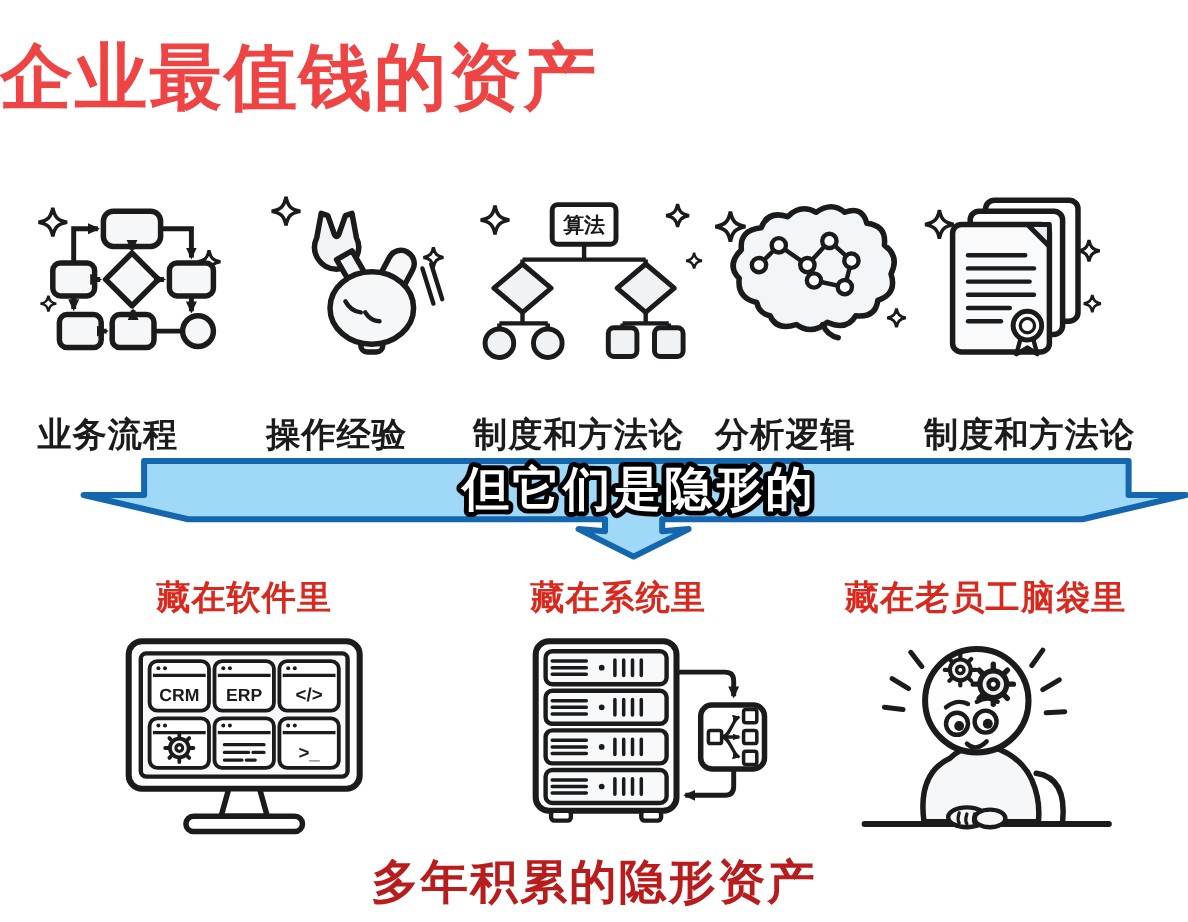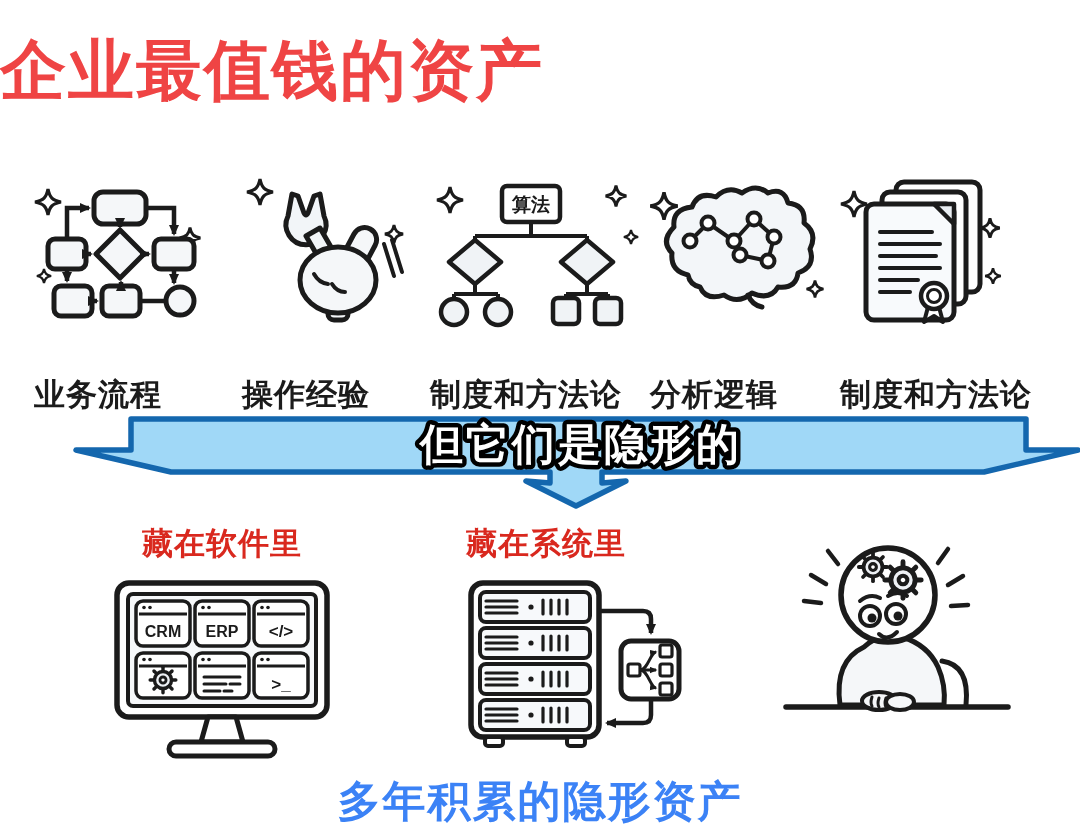--- a/index.html
+++ b/index.html
@@ -23,21 +23,21 @@
   .banner { margin-top:26px;margin-left:36px; }
   .banner svg { display:block; }
 
   .hidden-row { position:relative; height:248px; margin-top:14px; }
   .hidden-col { position:absolute; top:0; display:flex; flex-direction:column; align-items:center; }
   .hidden-heading { font-size:31px; font-weight:800; color:#D9281E; white-space:nowrap; letter-spacing:1px; }
   .hidden-icon { margin-top:12px; }
 
   .footer {
     margin-top:2px; text-align:center;
-    font-size:43px; font-weight:900; color:#3b82f6; letter-spacing:2px;
+    font-size:43px; font-weight:900; color:#b91c1c; letter-spacing:2px;
   }
 
   svg text { font-family:"Liberation Sans","DejaVu Sans",sans-serif; }
 </style>
 </head>
 <body>
 
 <div class="page">
 
   <svg width="0" height="0" style="position:absolute" aria-hidden="true">
@@ -229,21 +229,21 @@
         <use href="#gear" transform="translate(58,103) scale(0.95)"></use>
         <g stroke="#1b1b1b" stroke-width="3" stroke-linecap="round">
           <path d="M99,100 H135 M99,107 H121 M125,107 H135 M99,114 H115 M119,114 H127"></path>
         </g>
         <text x="176" y="113" text-anchor="middle" font-size="17" font-weight="800" fill="#1b1b1b">&gt;_</text>
         <path d="M103,140 L131,140 L138,165 L96,165 Z" fill="#fff" stroke="#1b1b1b" stroke-width="5" stroke-linejoin="round"></path>
         <rect x="64" y="165" width="106" height="14" rx="7" fill="#fff" stroke="#1b1b1b" stroke-width="5"></rect>
       </svg>
     </div>
 
-    <div class="hidden-col" style="left:396px;width:300px">
+    <div class="hidden-col" style="left:412px;width:300px">
       <div class="hidden-heading">藏在系统里</div>
       <svg class="hidden-icon" style="transform:translateX(26px)" width="235" height="190" viewBox="0 0 235 190">
         <rect x="16" y="6" width="128" height="154" rx="12" fill="#fff" stroke="#1b1b1b" stroke-width="5.5"></rect>
         <g fill="#f7f9fb" stroke="#1b1b1b" stroke-width="4">
           <rect x="25" y="15" width="110" height="30" rx="6"></rect>
             <rect x="25" y="51" width="110" height="30" rx="6"></rect>
           <rect x="25" y="87" width="110" height="30" rx="6"></rect>
             <rect x="25" y="123" width="110" height="30" rx="6"></rect>
         </g>
         <g stroke="#1b1b1b" stroke-width="3.2" stroke-linecap="round">
@@ -273,20 +273,21 @@
           <path d="M185,93 C193,93 195,110 201,111" marker-end="url(#ah2)"></path>
         </g>
         <g fill="none" stroke="#1b1b1b" stroke-width="4.5">
           <path d="M144,34 L188,34 Q196,34 196,42 L196,56" marker-end="url(#ah)"></path>
           <path d="M196,122 L196,138 Q196,146 188,146 L152,146" marker-end="url(#ah)"></path>
         </g>
       </svg>
     </div>
 
     <div class="hidden-col" style="left:726px;width:340px">
+      <div class="hidden-heading">藏在老员工脑袋里</div>
       <svg class="hidden-icon" width="240" height="200" viewBox="0 0 240 200">
         <g stroke="#1b1b1b" stroke-width="4.5" stroke-linecap="round">
           <path d="M52,16 L62,29 M35,40 L50,49 M28,66 L45,68 M172,14 L162,28 M187,41 L172,50 M192,70 L175,71"></path>
         </g>
         <path d="M166,126 Q194,130 190,170" fill="none" stroke="#1b1b1b" stroke-width="5" stroke-linecap="round"></path>
         <path d="M10,172 L232,172" stroke="#1b1b1b" stroke-width="5.5" stroke-linecap="round"></path>
         <path d="M64,170 Q58,126 88,112 Q96,104 108,102 L126,102 Q152,110 162,132 Q170,150 168,170 Z" fill="#f5f7f9" stroke="#1b1b1b" stroke-width="5" stroke-linejoin="round"></path>
         <ellipse cx="103" cy="166" rx="17" ry="9" fill="#f5f7f9" stroke="#1b1b1b" stroke-width="4"></ellipse>
         <ellipse cx="124" cy="167" rx="14" ry="8" fill="#f5f7f9" stroke="#1b1b1b" stroke-width="4"></ellipse>
         <path d="M96,162 q-2,6 0,9 M103,163 q-2,6 0,9 M110,163 q-2,6 0,9" fill="none" stroke="#1b1b1b" stroke-width="3" stroke-linecap="round"></path>

